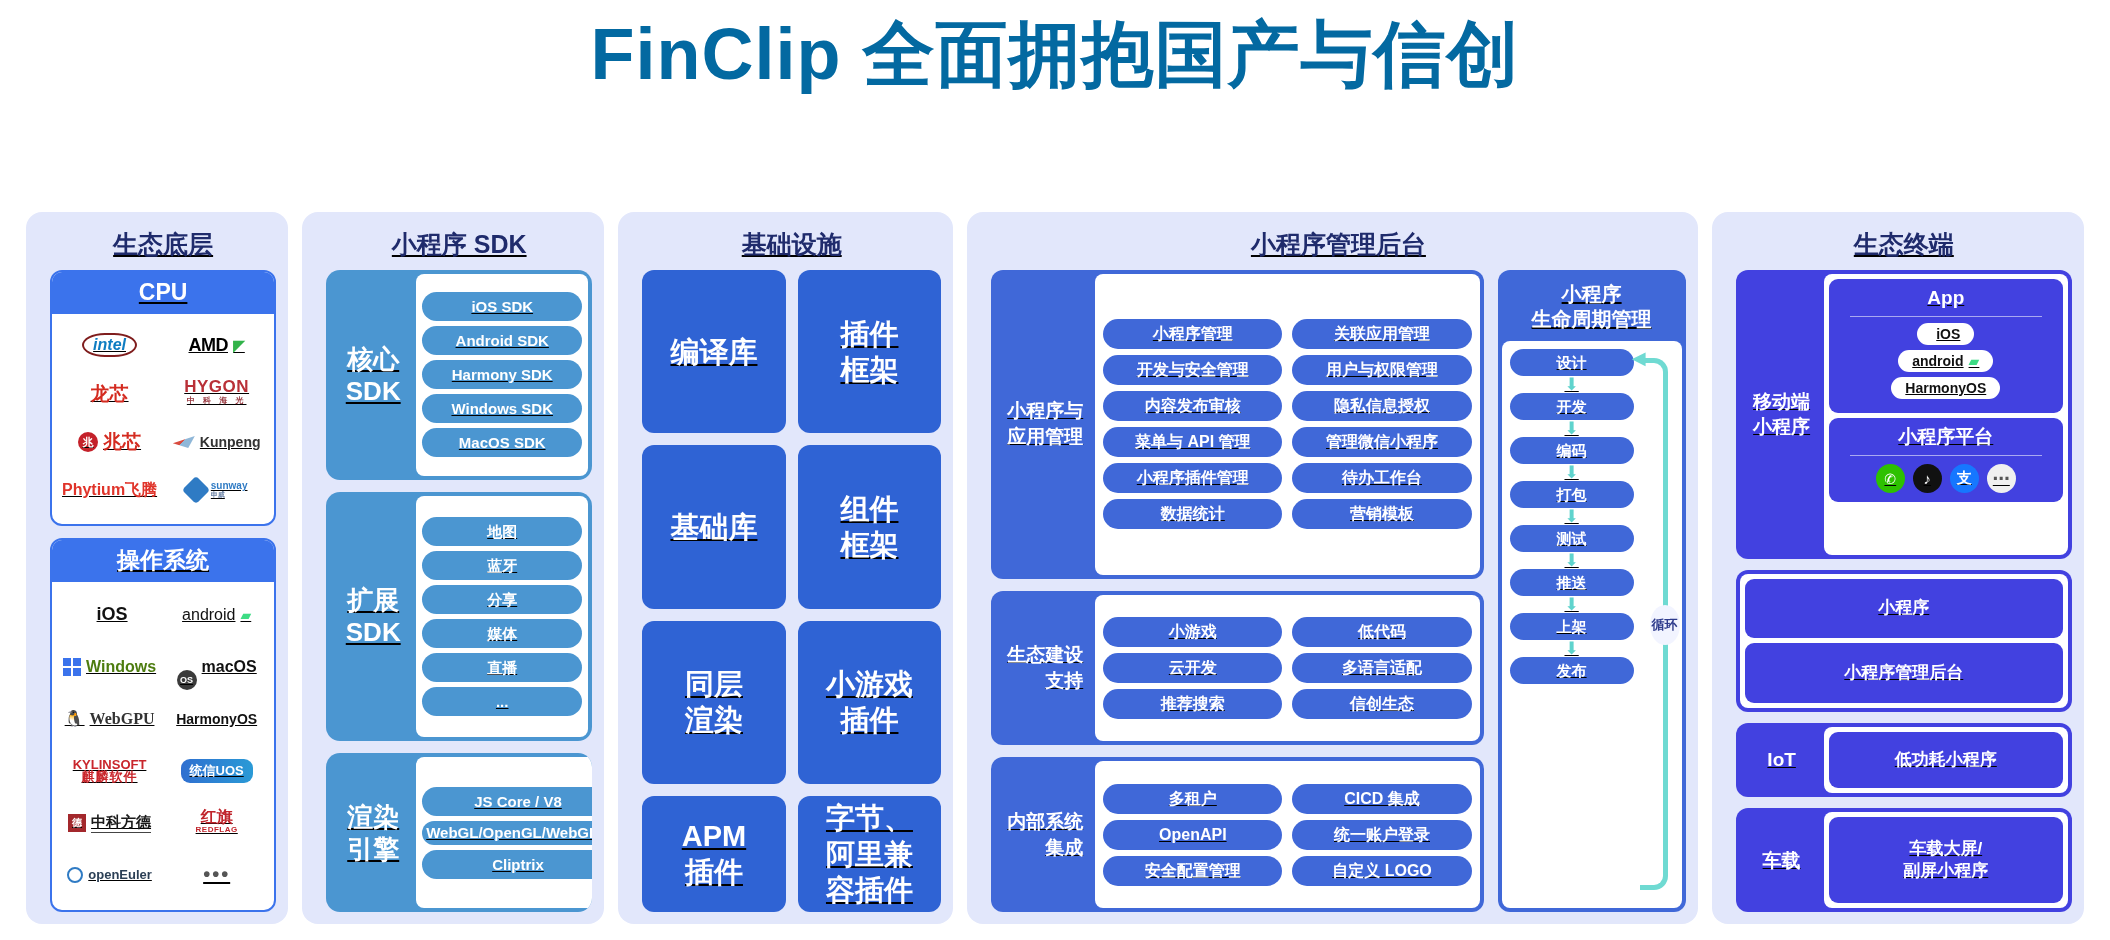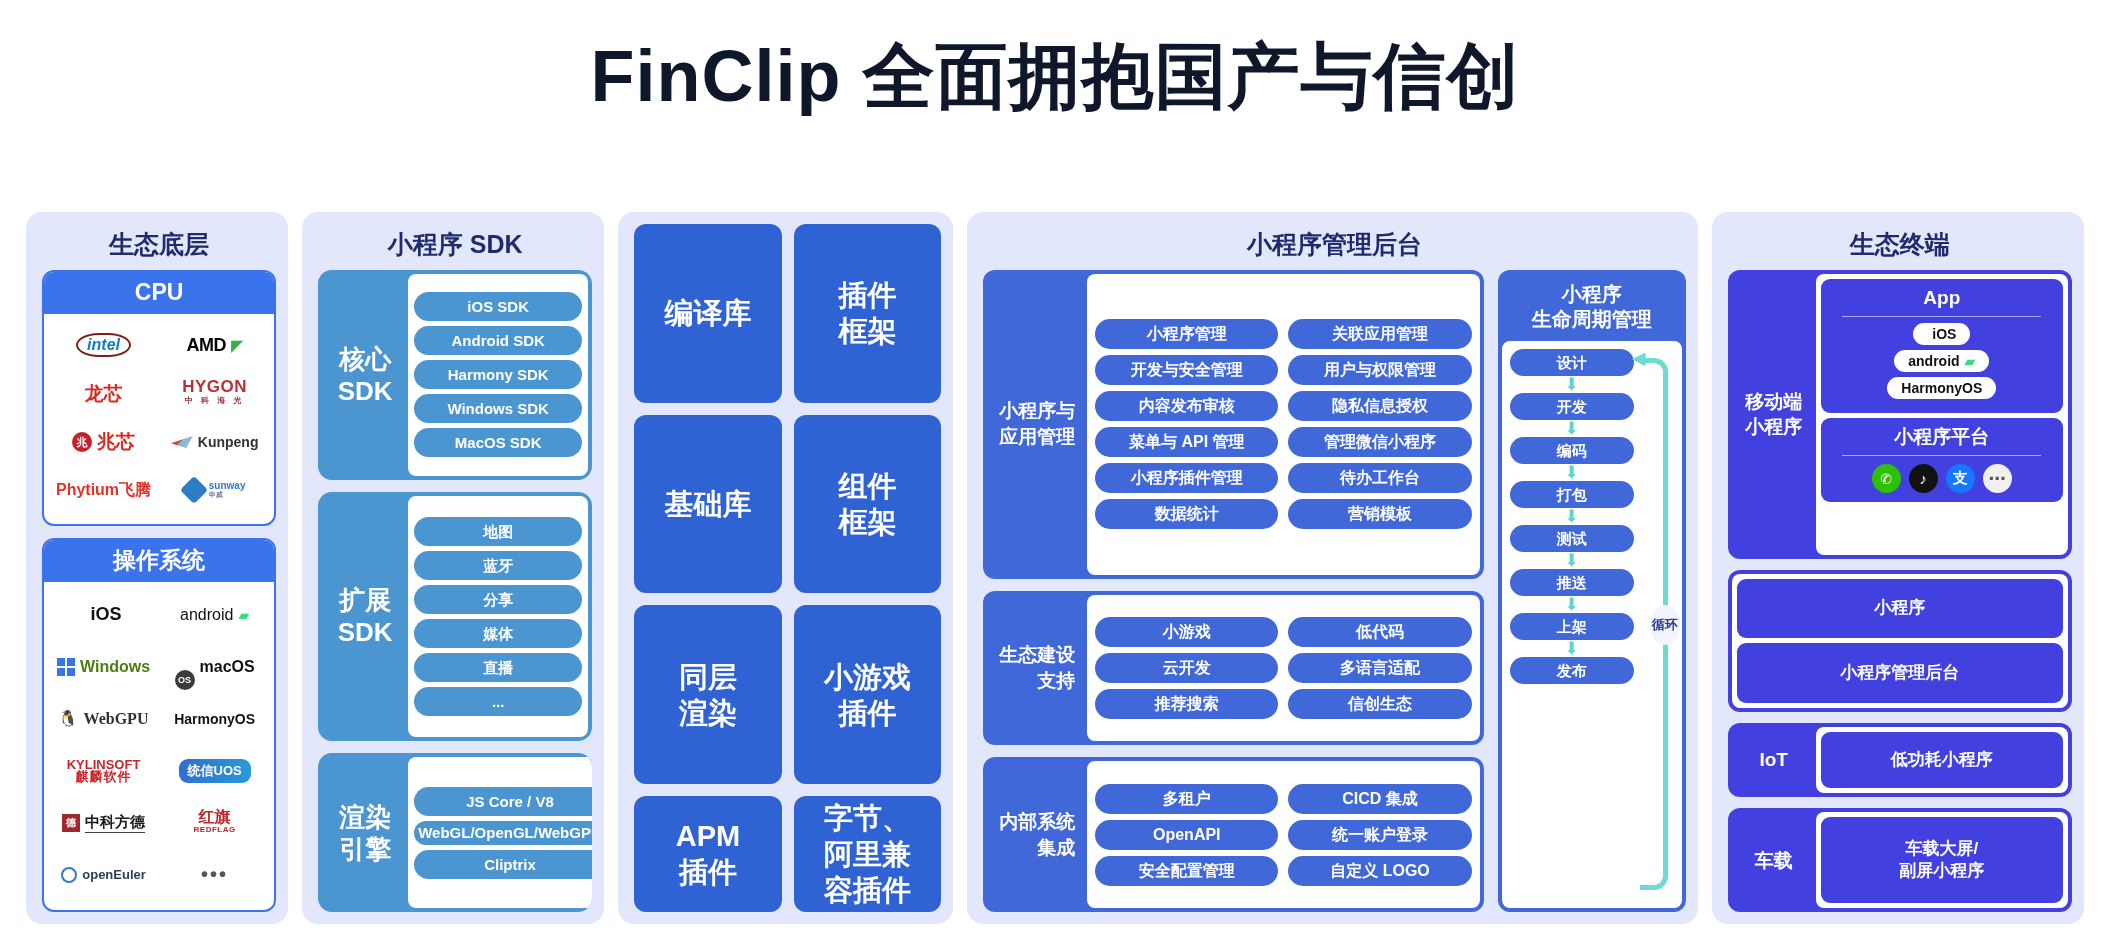--- a/index.html
+++ b/index.html
@@ -13,44 +13,44 @@
     position: relative;
     width: 2110px; height: 940px;
     background: #ffffff;
   }
 
   
   .title {
     text-align: center;
     font-size: 72px;
     font-weight: 800;
-    color: #0f172a;
+    color: #0369a1;
     letter-spacing: 1px;
-    padding-top: 22px;
     height: 130px;
     line-height: 108px;
     white-space: nowrap;
   }
 
   
   .board {
     position: absolute;
     top: 212px; left: 26px;
     width: 2058px; height: 712px;
     display: flex;
     gap: 14px;
     align-items: stretch;
   }
 
   .panel {
     background: #e2e7fb;
     border-radius: 16px;
-    padding: 12px 12px 12px 16px;
+    padding: 12px 12px 12px 24px;
     display: flex;
     flex-direction: column;
+    text-decoration: underline;
   }
   .panel-title {
     text-align: center;
     font-size: 25px;
     font-weight: 800;
     color: #1f2b6c;
     line-height: 32px;
     padding: 4px 0 10px 0;
     white-space: nowrap;
   }
@@ -498,20 +498,21 @@
         </div>
         <div class="sdk-pills">
           <div class="pill-sdk">JS Core / V8</div>
           <div class="pill-sdk two">WebGL/OpenGL/WebGPU</div>
           <div class="pill-sdk">Cliptrix</div>
         </div>
       </div>
     </div>
 
     <div class="panel col-infra">
+      <div class="panel-title">基础设施</div>
       <div class="infra-grid">
         <div class="infra-cell">
             <span><span>编译库</span></span>
           </div>
         <div class="infra-cell">
             <span><span>插件</span><br><span>框架</span></span>
           </div>
         <div class="infra-cell">
             <span><span>基础库</span></span>
           </div>

